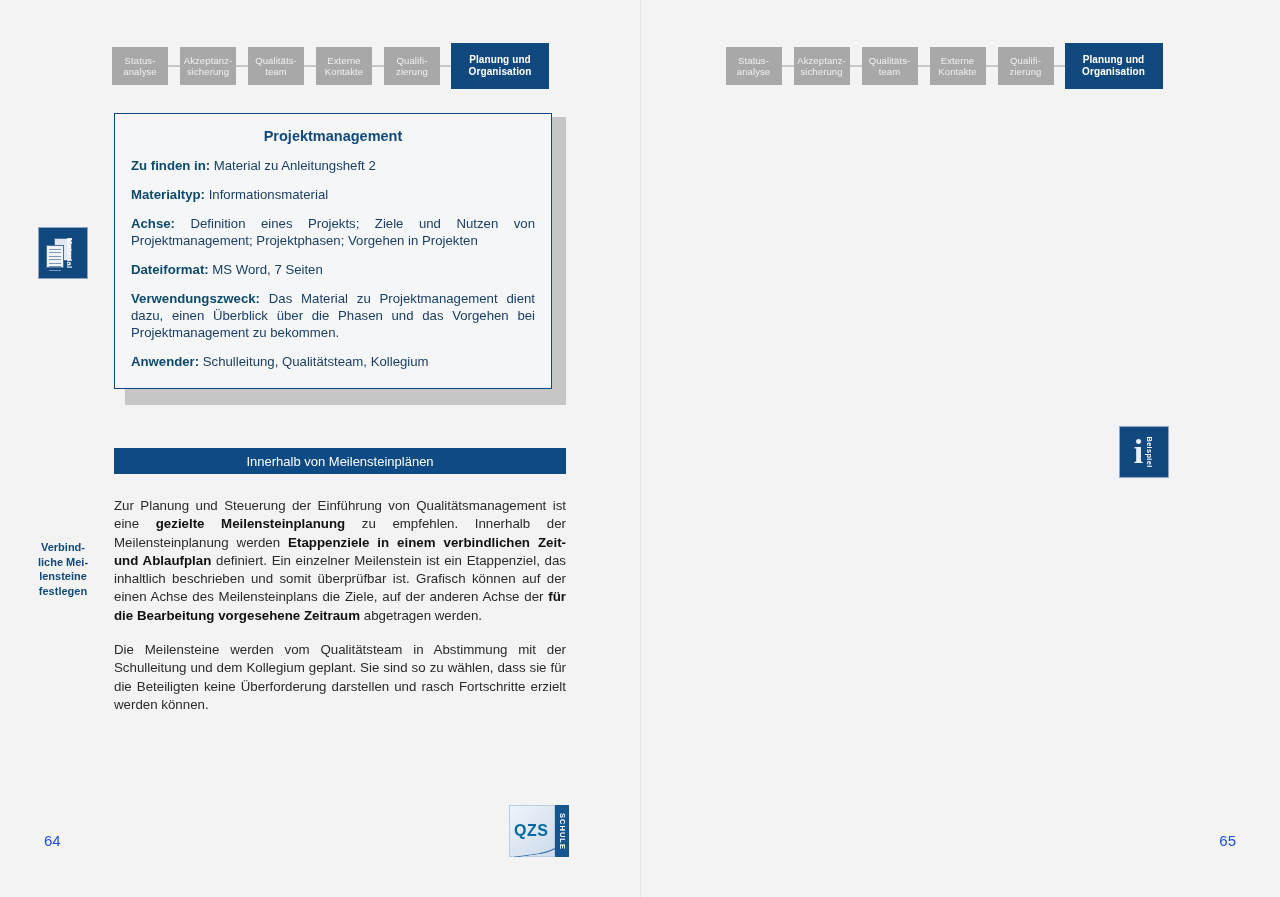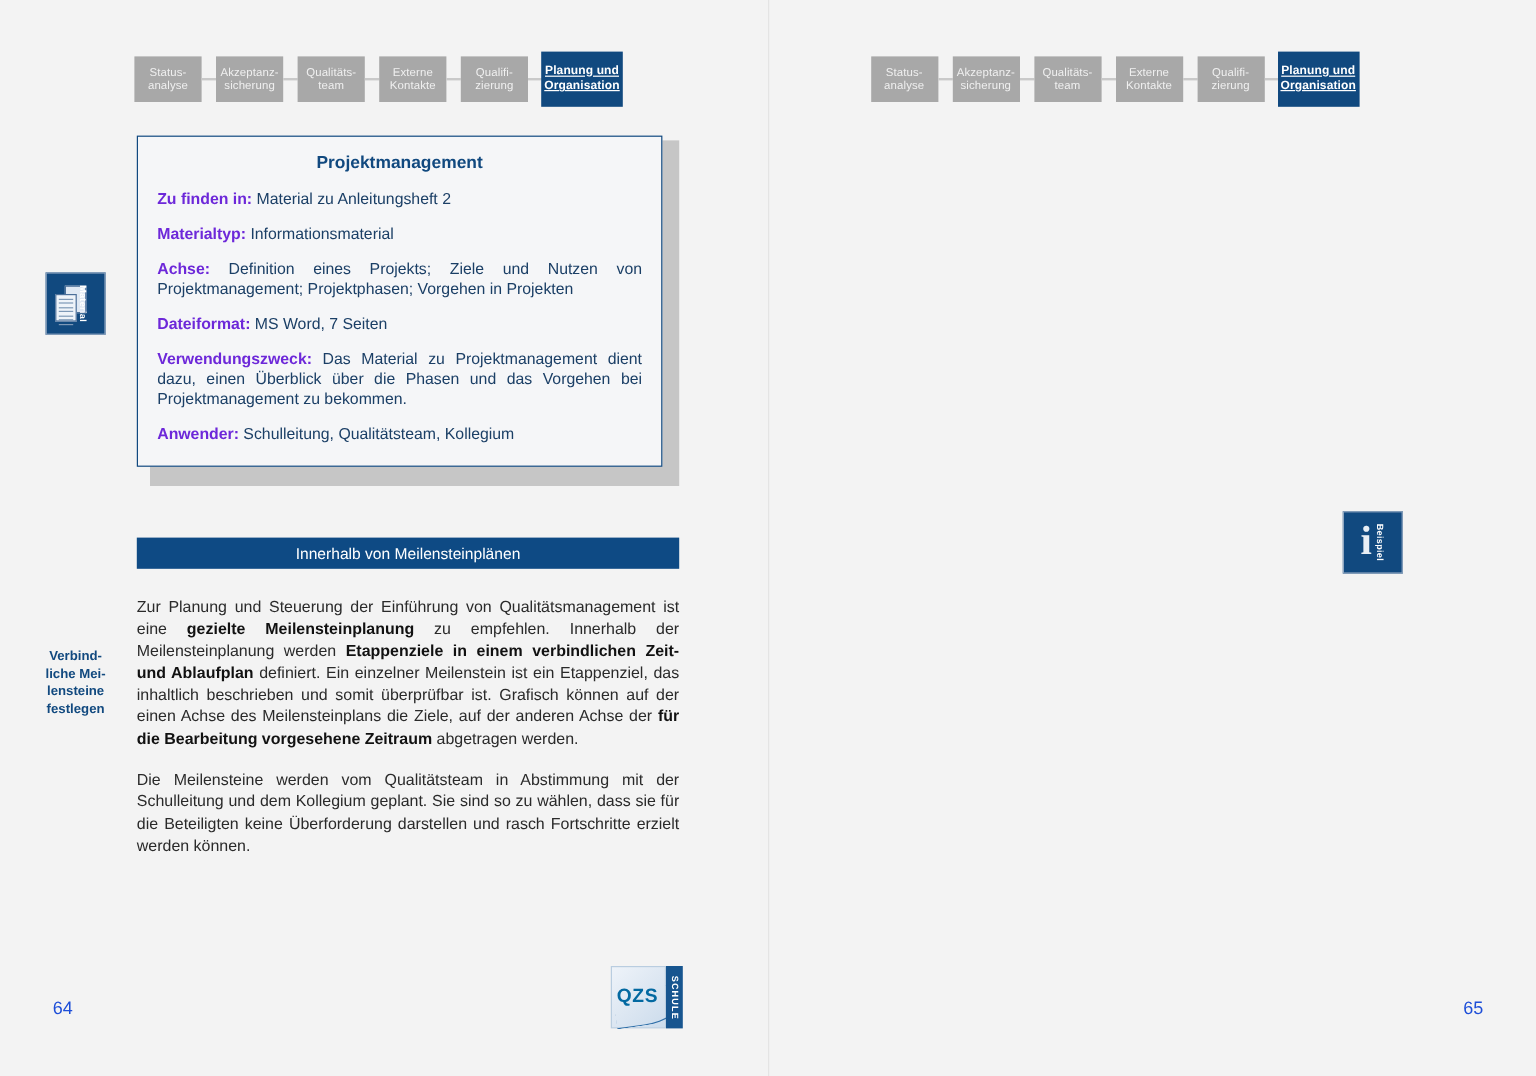--- a/index.html
+++ b/index.html
@@ -20,23 +20,22 @@
   .nav-left{left:112px;}
   .nav-right{left:85px;}
   .nav-step{
     width:56px;height:38px;background:#a8a8a8;color:#f0f0f0;
     display:flex;align-items:center;justify-content:center;text-align:center;
     font-size:9.5px;line-height:11.5px;letter-spacing:.1px;
     box-sizing:border-box;padding:2px 3px;
   }
   .nav-step.active{
     background:#11497f;color:#ffffff;font-weight:bold;font-size:10px;
-    width:66px;height:44px;line-height:12.5px;
+    width:96px;height:44px;line-height:12.5px;
     box-shadow:0 0 0 1px #11497f;
-    text-decoration:underline;
   }
   .nav-link{width:12px;height:2px;background:#c9c9c9;}
 
   
   .side-icon{
     position:absolute;width:50px;height:52px;background:#11497f;
     border:1px solid #8fa6c0;box-sizing:border-box;
     display:flex;align-items:center;justify-content:center;
   }
   .side-icon .vlabel{
@@ -68,21 +67,21 @@
   }
   .matbox h3{
     margin:0 0 13px 0;text-align:center;color:#11497f;
     font-size:14.5px;font-weight:bold;
   }
   .matbox p{
     margin:0 0 12px 0;font-size:13.2px;line-height:17px;color:#1b3f66;
     text-align:justify;
   }
   .matbox p:last-child{margin-bottom:2px;}
-  .matbox b{color:#6d28d9;}
+  .matbox b{color:#0c4a6e;}
 
   
   .sectionbar{
     position:absolute;left:114px;top:448px;width:452px;height:26px;
     background:#0e4a84;color:#fff;font-size:13px;
     display:flex;align-items:center;justify-content:center;
   }
 
   
   .body-col{position:absolute;left:114px;width:452px;font-size:13.3px;line-height:18.3px;text-align:justify;color:#2a2a2a;}

